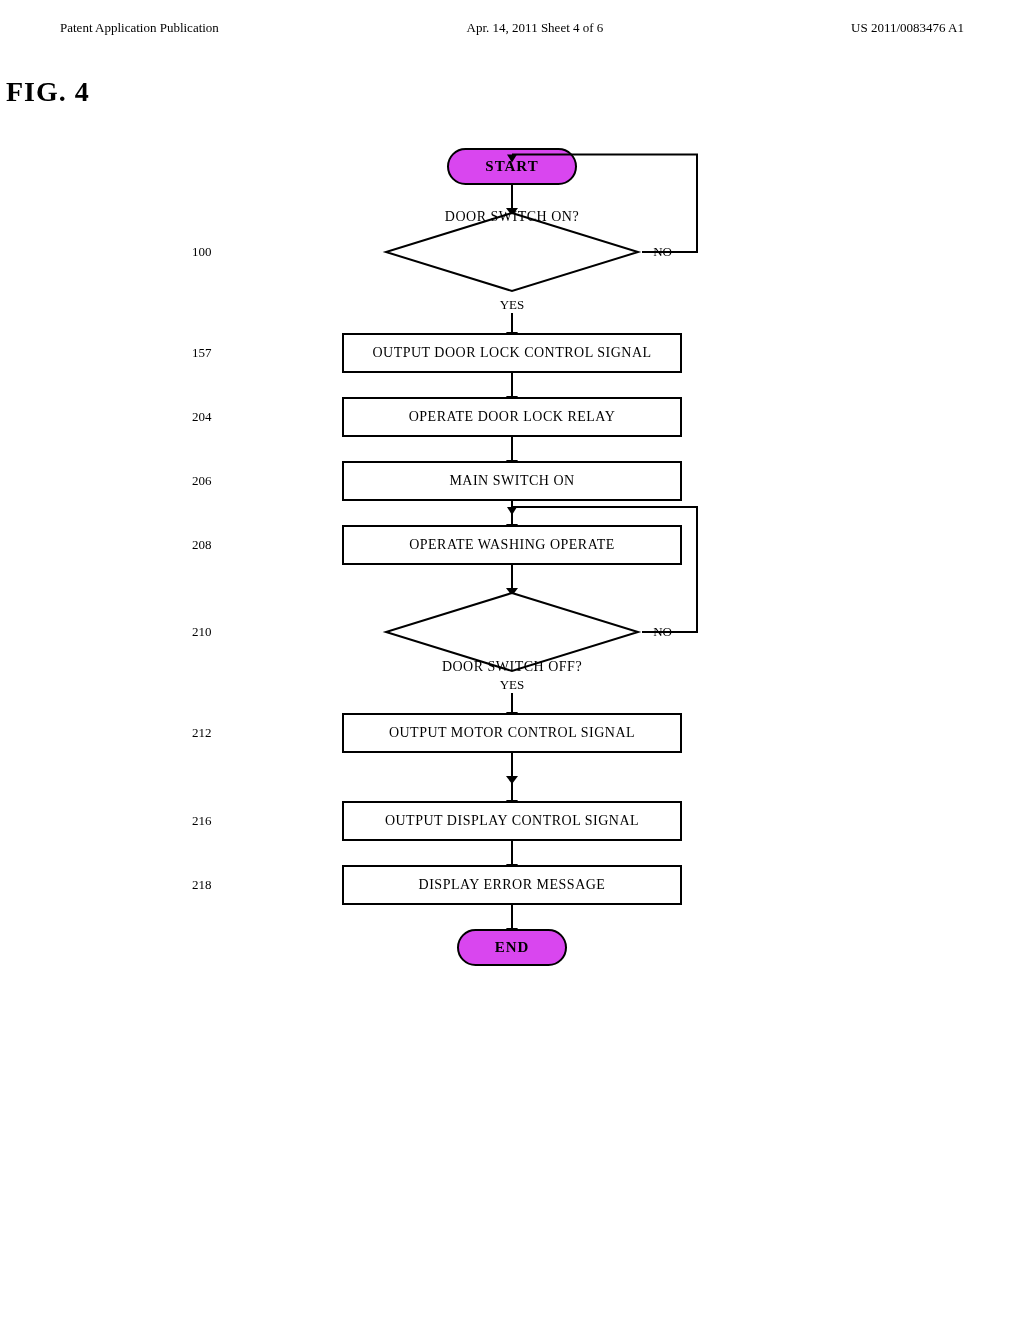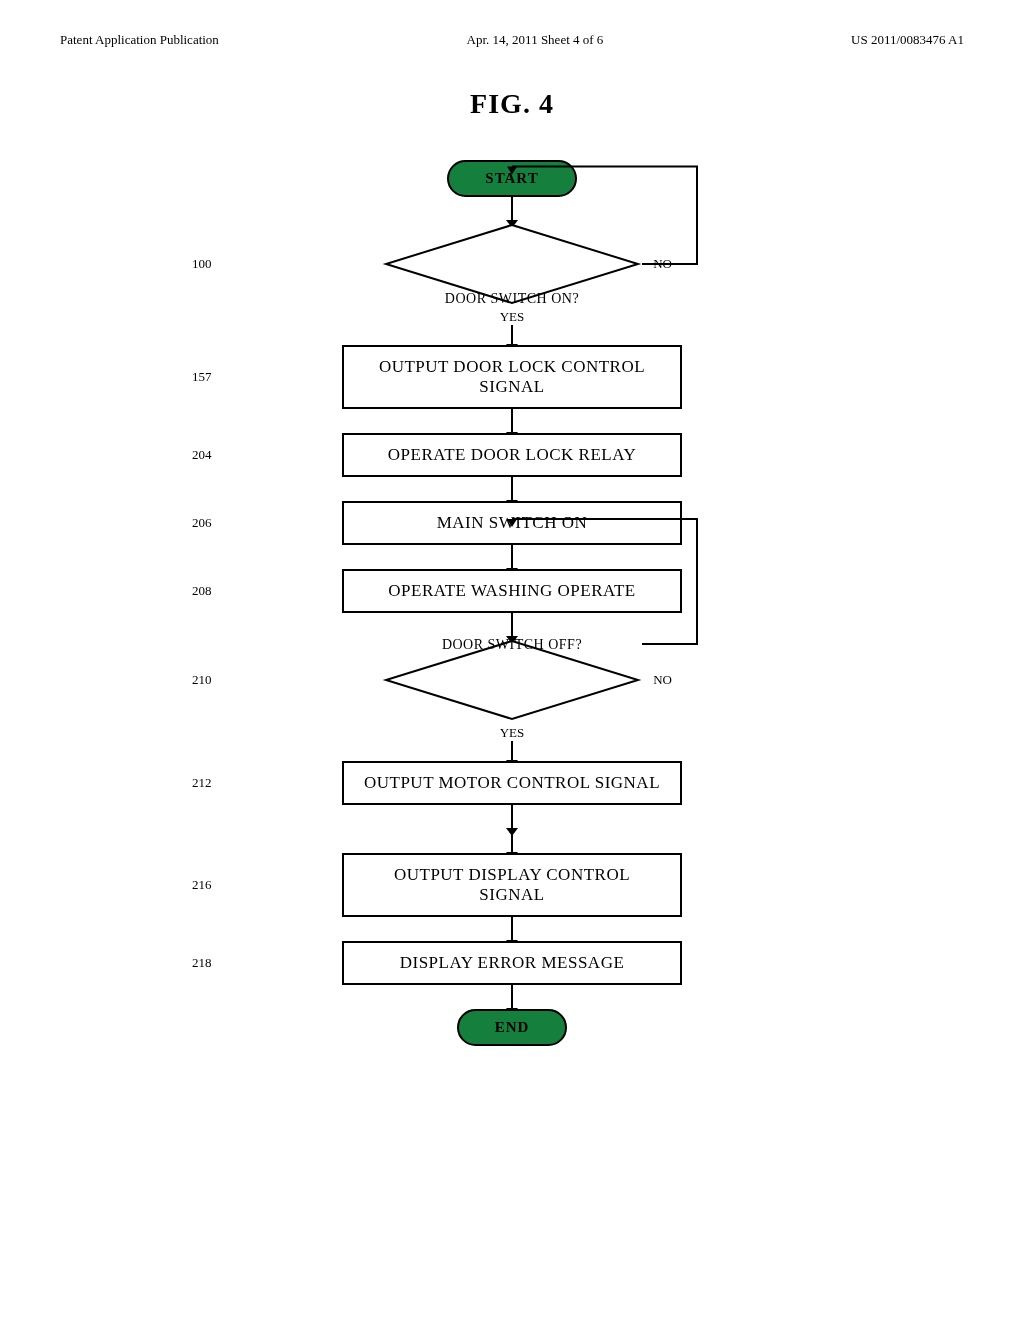--- a/index.html
+++ b/index.html
@@ -10,60 +10,60 @@
       min-height: 1320px;
       position: relative;
       overflow-x: hidden;
     }
 
     
     .header {
       display: flex;
       justify-content: space-between;
       align-items: center;
-      padding: 32px 60px 10px 60px;
+      padding: 20px 60px 10px 60px;
       font-size: 13px;
       border-bottom: none;
     }
 
     
     .fig-title {
-      text-align: center;
       font-size: 28px;
       font-weight: bold;
       margin-top: 30px;
       margin-bottom: 40px;
       letter-spacing: 1px;
+      padding-left: 6px;
     }
 
     
     .flowchart {
       position: relative;
       width: 700px;
       margin: 0 auto;
     }
 
     
     .shape-terminal {
       border: 2px solid #000;
       border-radius: 24px;
       padding: 8px 36px;
       font-size: 15px;
       font-weight: bold;
-      background: #15803d;
+      background: #d946ef;
       text-align: center;
       min-width: 100px;
       letter-spacing: 1px;
     }
 
     
     .shape-rect {
       border: 2px solid #000;
       padding: 10px 16px;
-      font-size: 17px;
+      font-size: 14px;
       background: #fff;
       text-align: center;
       width: 340px;
       letter-spacing: 0.5px;
     }
 
     .flowchart-inner {
       position: relative;
       display: flex;
       flex-direction: column;
@@ -120,21 +120,21 @@
       <div class="shape-terminal">
         <span>START</span>
       </div>
     </div>
 
     <div class="connector-line with-arrow" style="height:24px;"></div>
 
     <div class="fc-step" style="position:relative;">
       <span class="fc-label">100</span>
 
-      <div style="position:relative; width:260px; height:86px; display:flex; align-items:flex-end; justify-content:center;">
+      <div style="position:relative; width:260px; height:86px; display:flex; align-items:flex-start; justify-content:center;">
         <svg width="260" height="86" style="position:absolute;top:0;left:0;">
           <polygon points="130,4 256,43 130,82 4,43" fill="white" stroke="black" stroke-width="2"></polygon>
         </svg>
         <span style="position:relative;z-index:2;font-size:14px;text-align:center;letter-spacing:0.5px;">DOOR SWITCH ON?</span>
 
         <span style="position:absolute;right:-30px;top:50%;transform:translateY(-50%);font-size:13px;">NO</span>
       </div>
     </div>
 
     <div style="text-align:center;font-size:13px;margin-top:2px;">YES</div>
@@ -171,21 +171,21 @@
       <span class="fc-label">208</span>
       <div class="shape-rect">
         <span>OPERATE WASHING OPERATE</span>
       </div>
     </div>
 
     <div class="connector-line with-arrow" style="height:24px;"></div>
 
     <div class="fc-step" style="position:relative;font-family:Liberation Serif, serif;">
       <span class="fc-label">210</span>
-      <div style="position:relative; width:260px; height:86px; display:flex; align-items:flex-start; justify-content:center;">
+      <div style="position:relative; width:260px; height:86px; display:flex; align-items:flex-end; justify-content:center;">
         <svg width="260" height="86" style="position:absolute;top:0;left:0;">
           <polygon points="130,4 256,43 130,82 4,43" fill="white" stroke="black" stroke-width="2"></polygon>
         </svg>
         <span style="position:relative;z-index:2;font-size:14px;text-align:center;letter-spacing:0.5px;">DOOR SWITCH OFF?</span>
 
         <span style="position:absolute;right:-30px;top:50%;transform:translateY(-50%);font-size:13px;">NO</span>
       </div>
     </div>
 
     <div style="text-align:center;font-size:13px;margin-top:2px;">YES</div>

